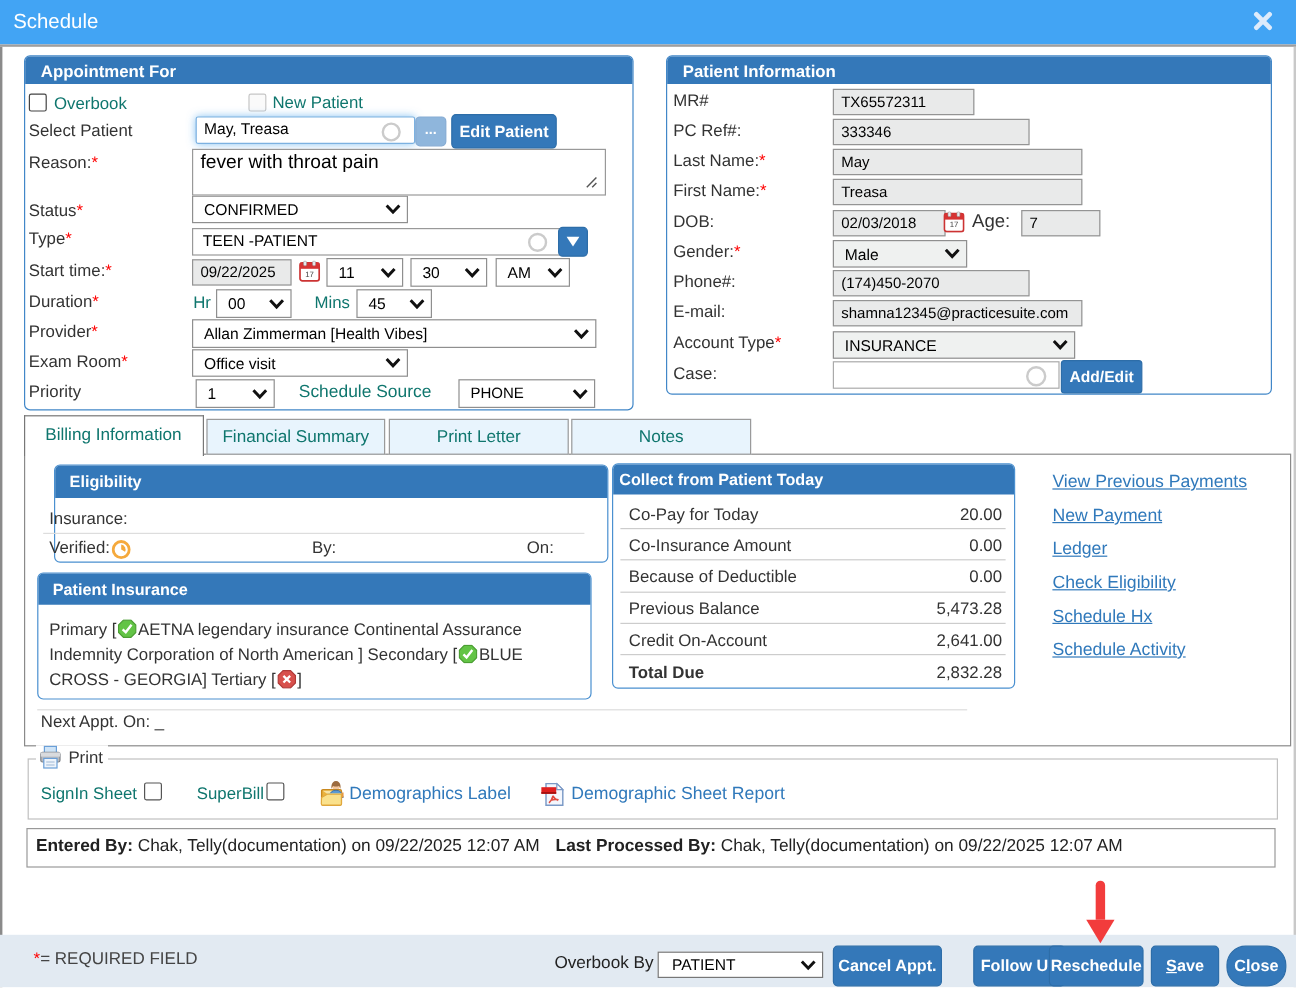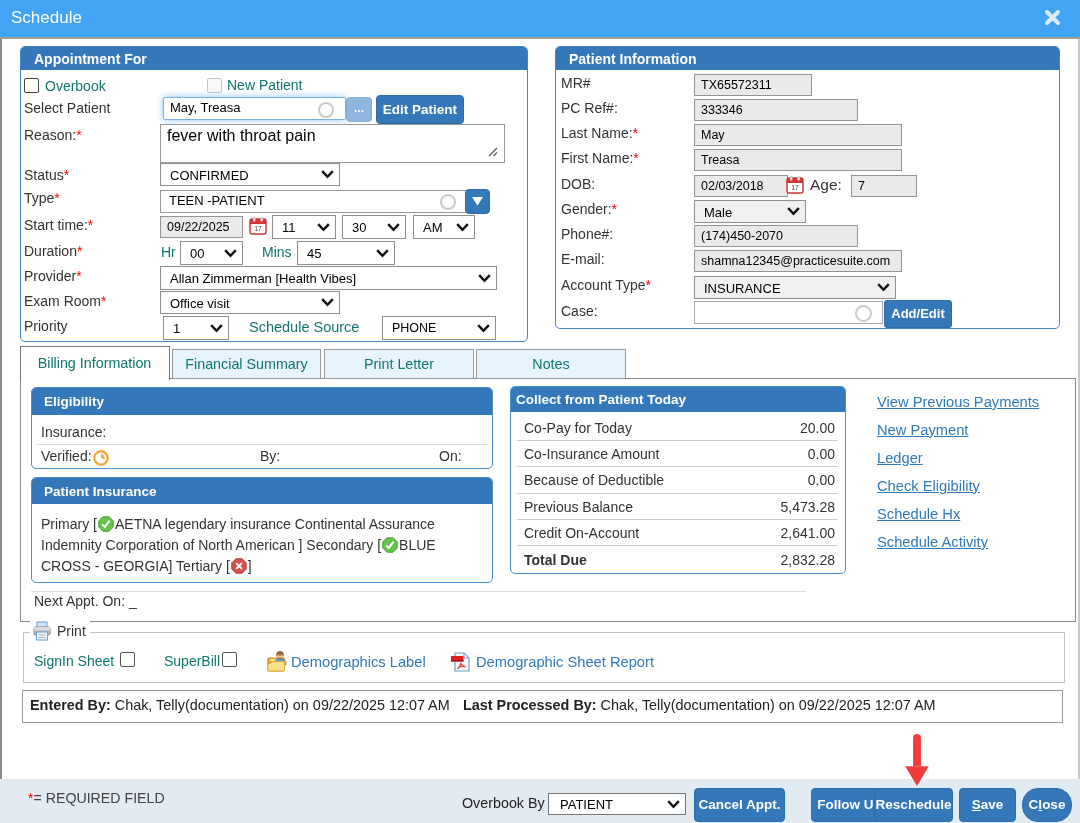--- a/index.html
+++ b/index.html
@@ -113,21 +113,21 @@
 
 <div class="lbl" style="left:24px;top:243px;">Duration<i class="req">*</i></div>
 <div class="lbl2" style="left:161px;top:244px;">Hr</div>
 <div class="sel" style="left:180px;top:241px;width:61px;height:22px;">
       <span>00</span>
       <svg width="13" height="9">
         <path d="M1.2 1.2 L6.5 6.8 L11.8 1.2" stroke="#111" stroke-width="2.5" fill="none"></path>
       </svg>
     </div>
 <div class="lbl2" style="left:262px;top:244px;">Mins</div>
-<div class="sel" style="left:297px;top:241px;width:61px;height:22px;padding-left:35px;">
+<div class="sel" style="left:297px;top:241px;width:61px;height:22px;">
       <span>45</span>
       <svg width="13" height="9">
         <path d="M1.2 1.2 L6.5 6.8 L11.8 1.2" stroke="#111" stroke-width="2.5" fill="none"></path>
       </svg>
     </div>
 
 <div class="lbl" style="left:24px;top:268px;">Provider<i class="req">*</i></div>
 <div class="sel" style="left:160px;top:266px;width:335px;height:22px;">
       <span>Allan Zimmerman [Health Vibes]</span>
       <svg width="13" height="9">
@@ -203,21 +203,21 @@
 <div class="abs" style="left:20px;top:378px;width:1054px;height:242px;border:1px solid #8a8a8a;background:#fff;"></div>
 <div class="abs" style="left:172px;top:349px;width:147px;height:28px;border:1px solid #9a9a9a;background:#e8f4fd;"></div>
 <div class="abs" style="left:324px;top:349px;width:148px;height:28px;border:1px solid #9a9a9a;background:#e8f4fd;"></div>
 <div class="abs" style="left:476px;top:349px;width:148px;height:28px;border:1px solid #9a9a9a;background:#e8f4fd;"></div>
 <div class="abs" style="left:20px;top:346px;width:148px;height:33px;border:1px solid #777;border-bottom:none;background:#fff;"></div>
 <div class="abs lbl2" style="left:20px;top:355px;width:149px;text-align:center;font-size:14.3px;">Billing Information</div>
 <div class="abs lbl2" style="left:172px;top:356px;width:149px;text-align:center;font-size:14.3px;">Financial Summary</div>
 <div class="abs lbl2" style="left:324px;top:356px;width:150px;text-align:center;font-size:14.3px;">Print Letter</div>
 <div class="abs lbl2" style="left:476px;top:356px;width:150px;text-align:center;font-size:14.3px;">Notes</div>
 
-<div class="panel" style="left:31px;top:387px;width:460px;height:80px;border-color:#4a90d0;">
+<div class="panel" style="left:45px;top:387px;width:460px;height:80px;border-color:#4a90d0;">
 <div class="phead" style="height:27px;">
         <span style="font-size:13.5px;top:6px;left:12px;">Eligibility</span>
       </div>
 </div>
 <div class="lbl" style="left:41px;top:424px;">Insurance:</div>
 <div class="sep" style="left:36px;top:444px;width:451px;"></div>
 <div class="lbl" style="left:41px;top:448px;">Verified:</div>
 <svg class="abs" style="left:93px;top:450px;" width="16" height="16" viewBox="0 0 16 16">
       <circle cx="8" cy="8" r="6.7" fill="#fff" stroke="#f5a93c" stroke-width="2.4"></circle>
       <path d="M8 8 L8 3.8 A4.2 4.2 0 0 1 11.2 9.8 Z" fill="#f5a93c"></path>

